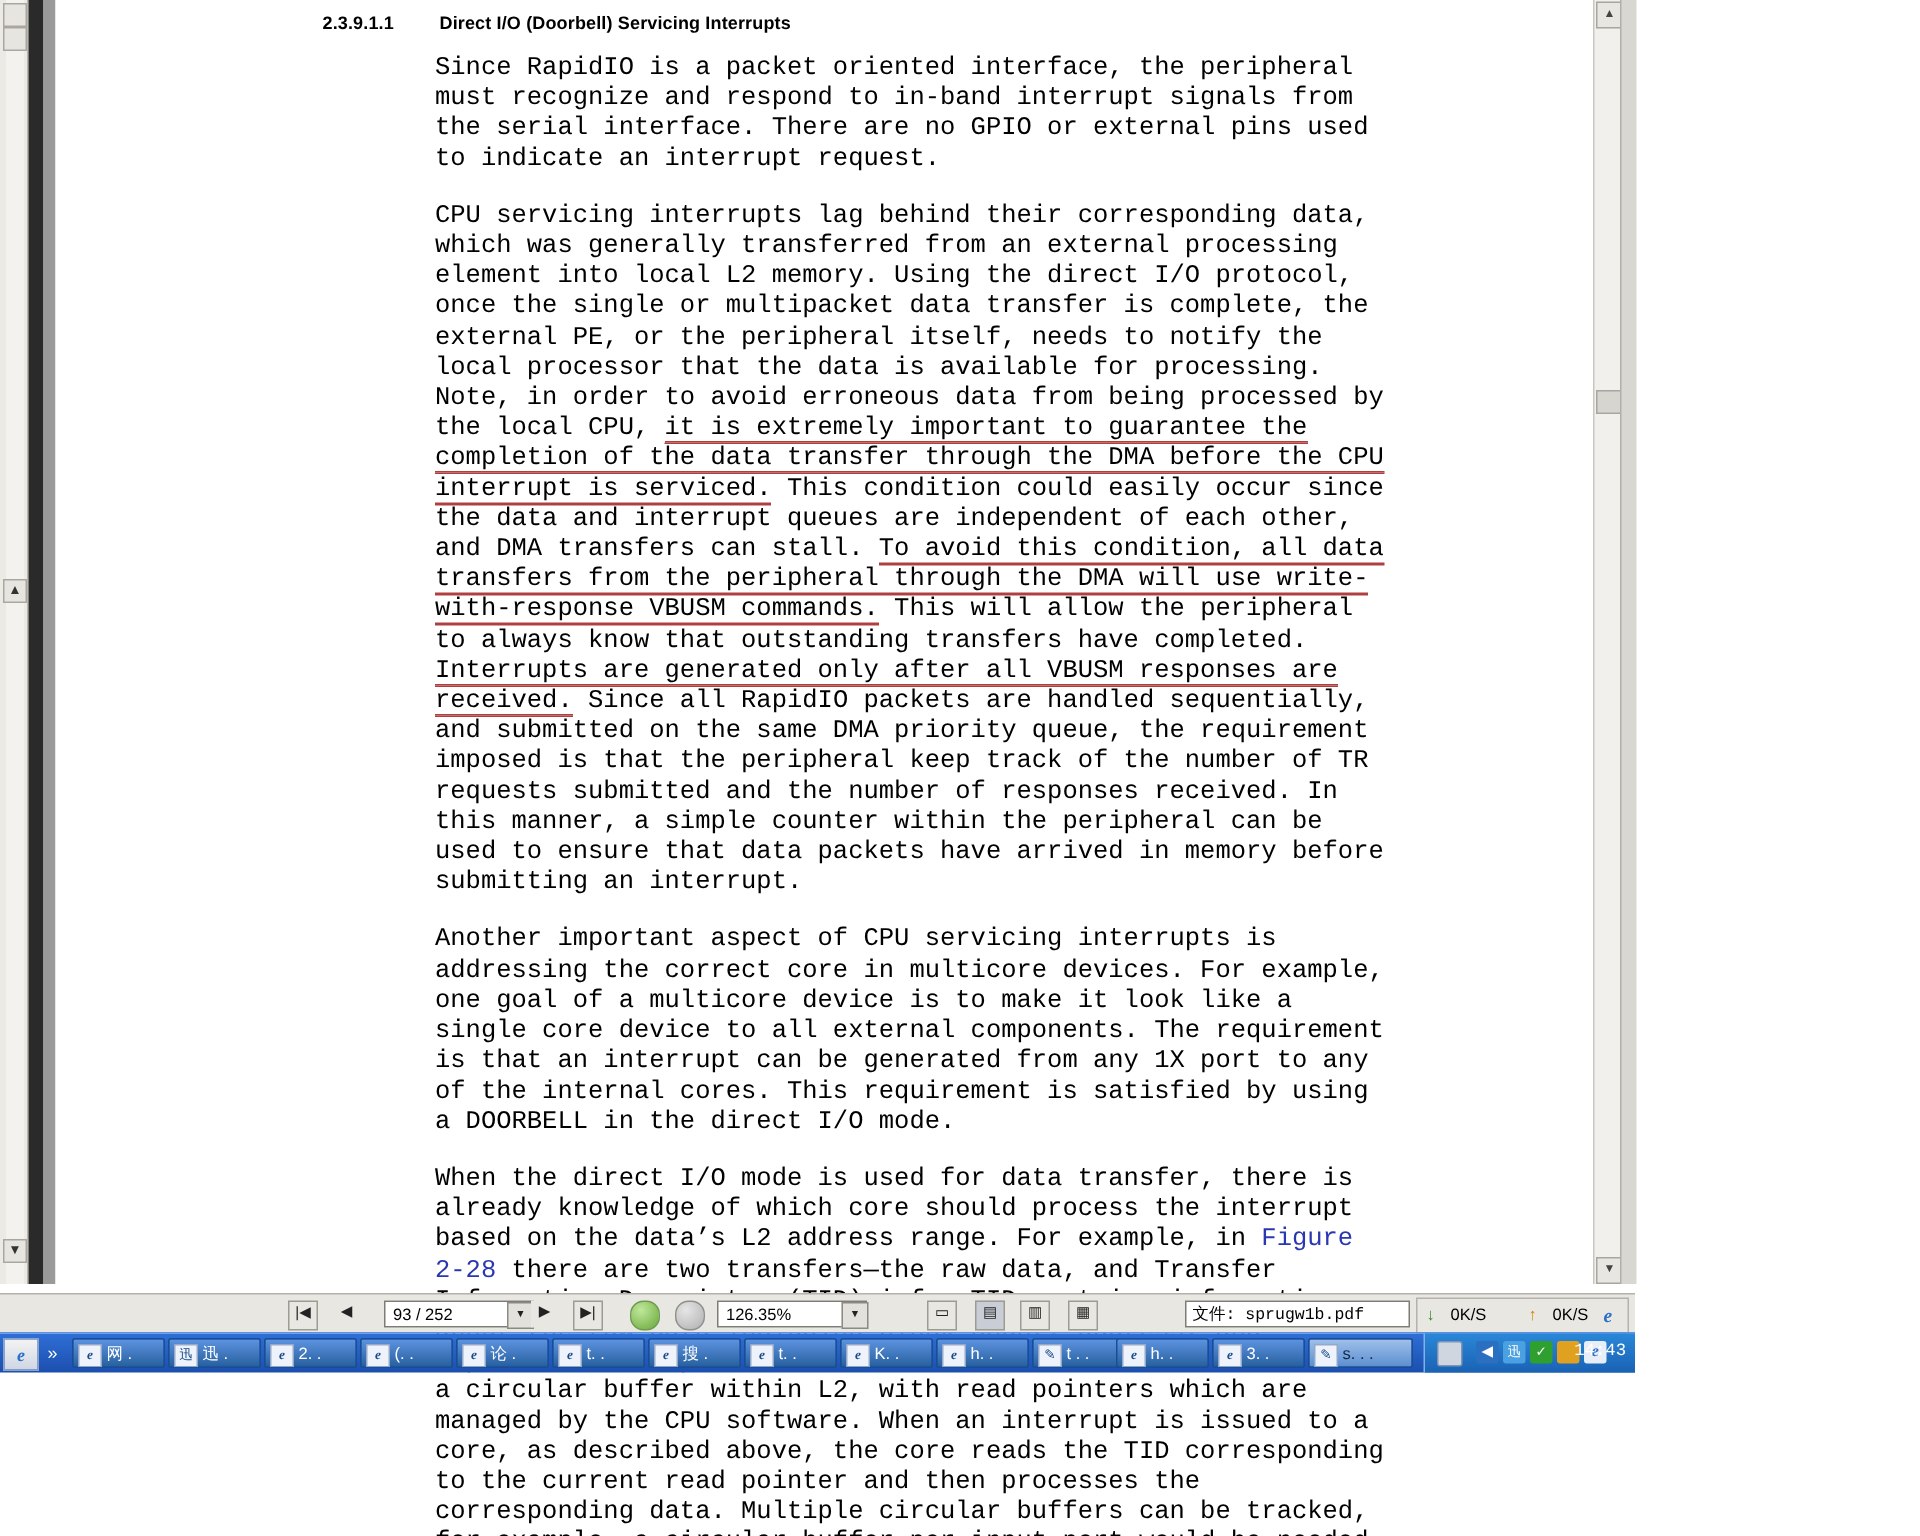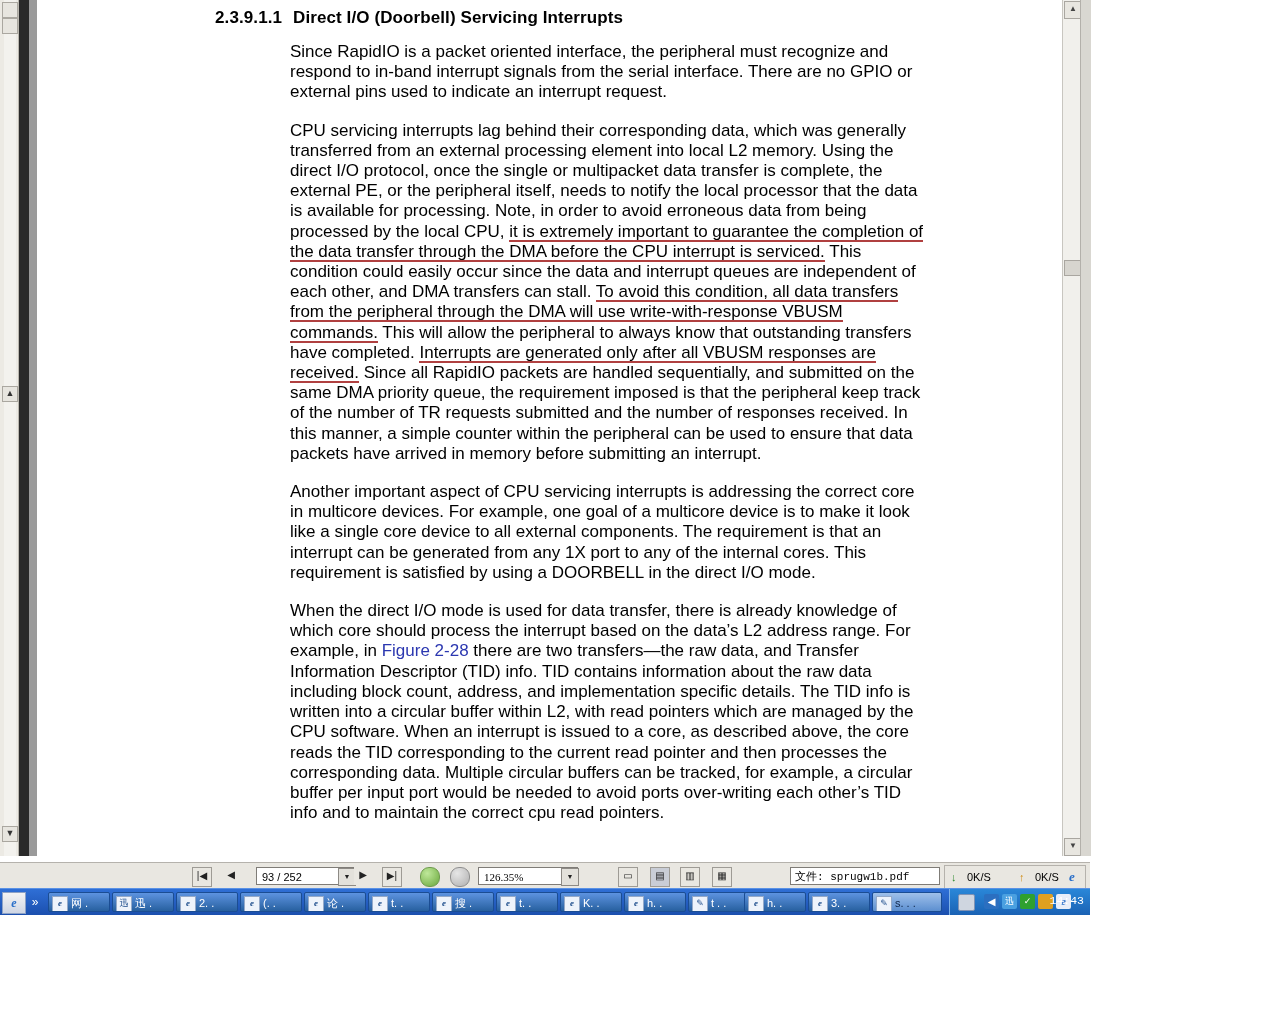--- a/index.html
+++ b/index.html
@@ -16,25 +16,25 @@
 
   
   .left-btn{position:absolute;left:2px;width:14px;height:14px;background:#e7e5df;border:1px solid #aaa7a0;}
   .left-arrow{position:absolute;left:2px;width:14px;height:14px;background:#e7e5df;border:1px solid #aaa7a0;
     font-size:9px;line-height:12px;text-align:center;color:#333;font-family:"Liberation Sans",sans-serif;}
 
   
   .page{position:absolute;left:40px;top:0;width:1022px;height:856px;background:#ffffff;}
   .doc{position:absolute;left:130px;top:0;width:760px;}
 
-  .heading{font-family:"Liberation Sans",sans-serif;font-weight:bold;font-size:17px;color:#000;
+  .heading{font-family:"Liberation Sans",sans-serif;font-weight:bold;font-size:12px;color:#000;
     margin:8px 0 14px 0;letter-spacing:0.1px;}
   .heading .num{display:inline-block;width:78px;}
 
-  .para{font-family:Liberation Sans, sans-serif;font-size:17px;line-height:20.2px;color:#000;
+  .para{font-family:Liberation Mono, monospace;font-size:17px;line-height:20.2px;color:#000;
     margin:0 0 18px 0;text-align:left;width:636px;margin-left:120px;}
   .heading{margin-left:45px;}
 
   .u{ text-decoration:none; border-bottom:1px solid #b04040; box-shadow:inset 0 -1px 0 #b04040;}
   .link{color:#2b37b0;}
 
   
   .vscroll{position:absolute;left:1062px;top:0;width:18px;height:856px;background:#f1f0ec;border-left:1px solid #c8c6c0;}
   .vscroll .arrow{position:absolute;left:1px;width:16px;height:16px;background:#e8e6e0;border:1px solid #a9a6a0;
     font-size:8px;line-height:14px;text-align:center;color:#444;font-family:"Liberation Sans",sans-serif;}
@@ -45,21 +45,21 @@
 
   
   .statusbar{position:absolute;left:0;top:862px;width:1090px;height:26px;background:#e9e7e1;border-top:1px solid #b5b2ac;}
   .sb-btn{position:absolute;top:4px;width:18px;height:18px;background:#e9e7e1;border:1px solid #9e9b95;
     font-family:"Liberation Sans",sans-serif;font-size:10px;line-height:16px;text-align:center;color:#222;}
   .pagebox{position:absolute;left:256px;top:4px;width:100px;height:18px;background:#ffffff;border:1px solid #7f7c77;
     font-family:"Liberation Sans",sans-serif;font-size:11px;line-height:18px;color:#000;padding-left:5px;box-sizing:border-box;}
   .pagebox-arrow{position:absolute;left:338px;top:5px;width:16px;height:16px;background:#e3e1db;border:1px solid #8d8a85;
     font-size:7px;line-height:15px;text-align:center;color:#222;font-family:"Liberation Sans",sans-serif;}
   .zoombox{position:absolute;left:478px;top:4px;width:100px;height:18px;background:#ffffff;border:1px solid #7f7c77;
-    font-family:Liberation Serif, serif;font-size:11px;line-height:18px;color:#000;padding-left:5px;box-sizing:border-box;}
+    font-family:Liberation Sans, sans-serif;font-size:11px;line-height:18px;color:#000;padding-left:5px;box-sizing:border-box;}
   .zoombox-arrow{position:absolute;left:561px;top:5px;width:16px;height:16px;background:#e3e1db;border:1px solid #8d8a85;
     font-size:7px;line-height:15px;text-align:center;color:#222;font-family:"Liberation Sans",sans-serif;}
   .circle-btn{position:absolute;top:4px;width:18px;height:18px;border-radius:9px;border:1px solid #6f9b4f;
     background:radial-gradient(circle at 35% 30%,#bfe89a,#6aa83c);}
   .circle-btn.grey{border-color:#8f8f8f;background:radial-gradient(circle at 35% 30%,#e6e6e6,#b0b0b0);}
   .filebox{position:absolute;left:790px;top:4px;width:150px;height:18px;background:#ffffff;border:1px solid #7f7c77;
     font-family:"Liberation Mono",monospace;font-size:11px;line-height:18px;color:#000;padding-left:4px;box-sizing:border-box;
     white-space:nowrap;overflow:hidden;}
   .netbox{position:absolute;left:944px;top:2px;width:140px;height:22px;background:#e9e7e1;border:1px solid #b5b2ac;}
   .net-label{position:absolute;font-family:"Liberation Sans",sans-serif;font-size:11px;color:#000;top:5px;}

